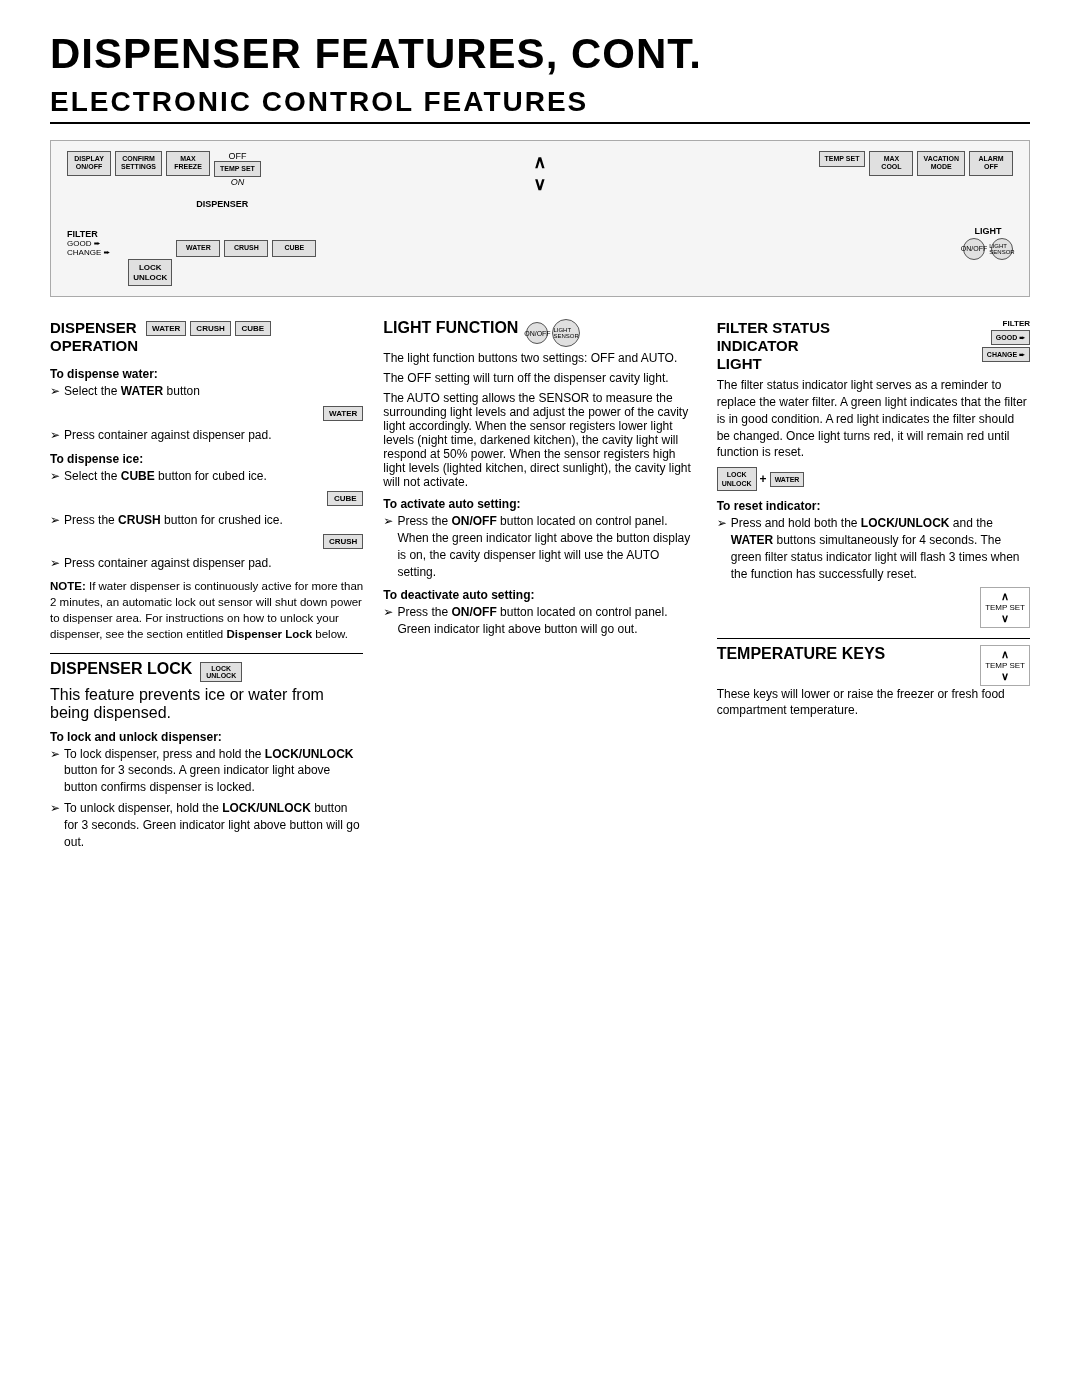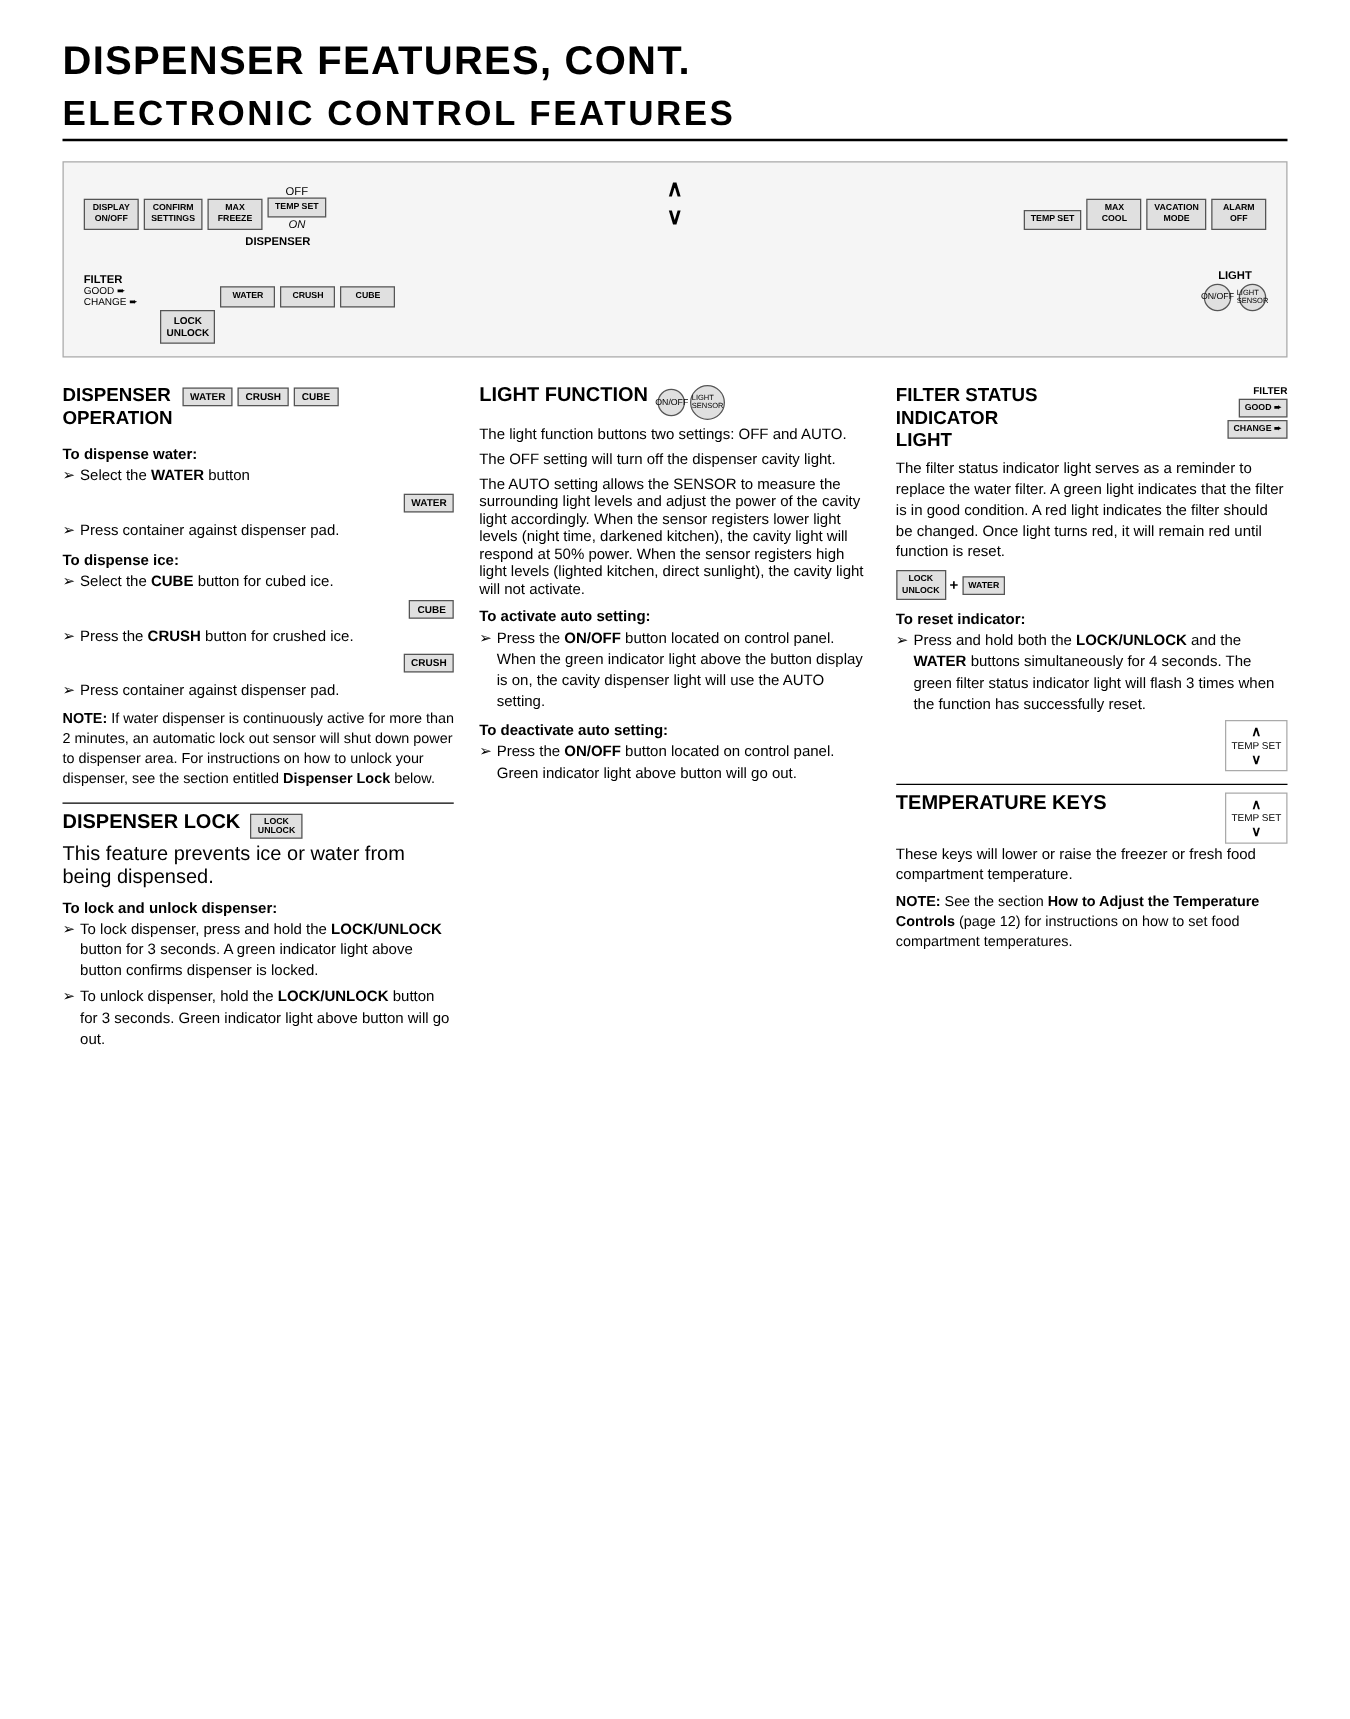--- a/index.html
+++ b/index.html
@@ -7,21 +7,21 @@
       background: #fff;
       font-family: Arial, sans-serif;
       font-size: 13px;
       color: #000;
       width: 1080px;
       min-height: 1375px;
       padding: 30px 50px 40px 50px;
     }
 
     .page-title {
-      font-size: 32px;
+      font-size: 42px;
       font-weight: 900;
       font-family: 'Arial Black', Arial, sans-serif;
       letter-spacing: 1px;
       margin-bottom: 8px;
       text-transform: uppercase;
     }
 
     .section-title {
       font-size: 28px;
       font-weight: 900;
@@ -51,21 +51,21 @@
       line-height: 1.2;
       font-weight: bold;
     }
     .panel-section-label {
       font-size: 9px;
       font-weight: bold;
       text-align: center;
     }
     .panel-top-row {
       display: flex;
-      align-items: flex-end;
+      align-items: flex-start;
       gap: 4px;
       margin-bottom: 4px;
     }
     .panel-bottom-row {
       display: flex;
       align-items: center;
       gap: 8px;
       margin-top: 4px;
     }
     .off-label { font-size: 9px; text-align: center; }
@@ -460,18 +460,15 @@
       <div class="subsection-title">TEMPERATURE KEYS</div>
       <div style="display:inline-flex;flex-direction:column;align-items:center;border:1px solid #aaa;padding:2px 4px;">
         <span style="font-size:11px;font-weight:bold;">∧</span>
         <span style="font-size:8px;">TEMP SET</span>
         <span style="font-size:11px;font-weight:bold;">∨</span>
       </div>
     </div>
 
     <div style="font-size:12px;margin-bottom:6px;line-height:1.4;">These keys will lower or raise the freezer or fresh food compartment temperature.</div>
 
-    <div class="note-text">
-      <span class="bold">NOTE:</span>  See the section <span class="bold">How to Adjust the Temperature Controls</span> (page 12) for instructions on how to set food compartment temperatures.
-    </div>
   </div>
 
 </div>
 
 </body></html>

